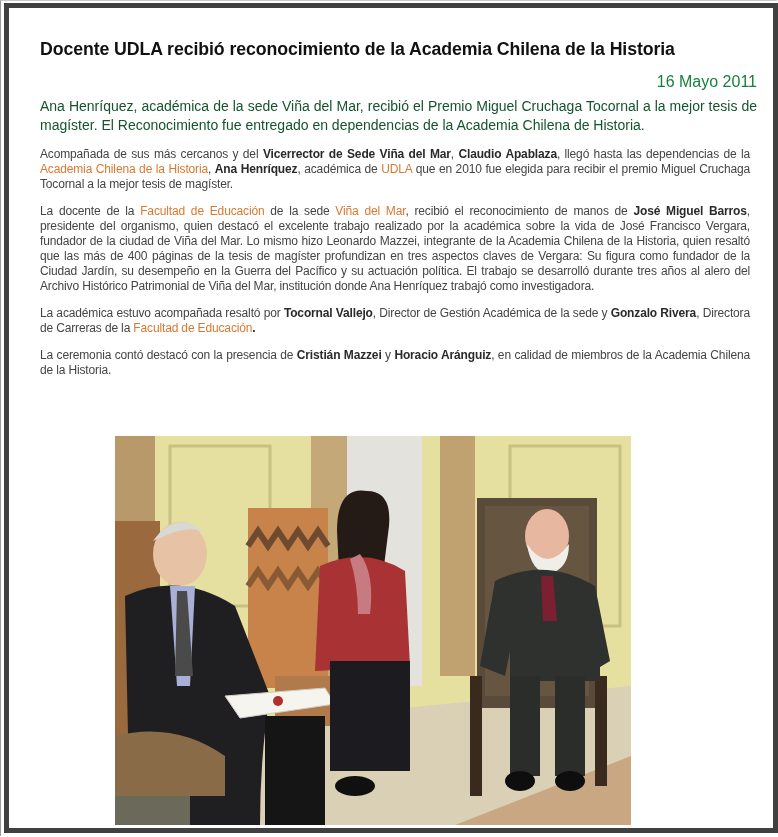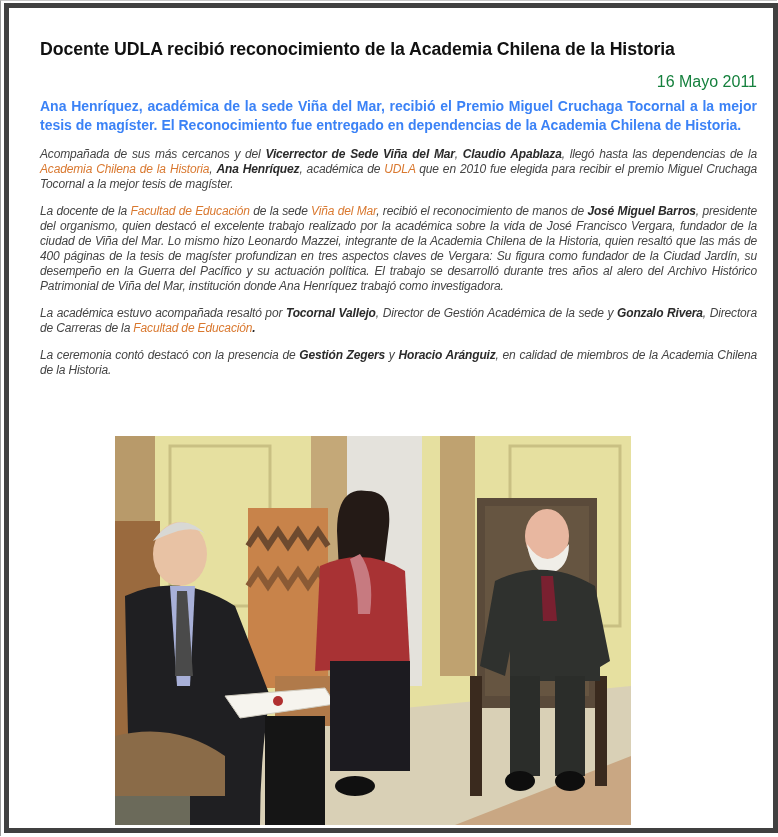--- a/index.html
+++ b/index.html
@@ -49,33 +49,32 @@
     .date {
       text-align: right;
       color: #15803d;
       font-size: 16px;
       margin-top: 15px;
       line-height: 14px;
     }
     .lead {
       margin: 8px 0 0 0;
       font-size: 14px;
-      font-weight: bold;
-      color: #3b82f6;
+      font-weight: normal;
+      color: #14532d;
       line-height: 19px;
       text-align: justify;
     }
     .para {
-      margin: 12px 0 0 0;
+      margin: 12px 7px 0 0;
       font-size: 12px;
       color: #444444;
       line-height: 15px;
       text-align: justify;
       letter-spacing: -0.15px;
-      font-style: italic;
     }
     .para b { color: #2a2a2a; }
     .para a {
       color: #d9782f;
       text-decoration: none;
       cursor: pointer;
     }
     .photo {
       position: absolute;
       left: 106px;
@@ -94,21 +93,21 @@
 
 <div class="card">
   <div class="content">
     <h1 class="headline">Docente UDLA recibió reconocimiento de la Academia Chilena de la Historia</h1>
     <div class="date">16 Mayo 2011</div>
     <p class="lead">Ana Henríquez, académica de la sede Viña del Mar, recibió el Premio Miguel Cruchaga Tocornal a la mejor tesis de magíster. El Reconocimiento fue entregado en dependencias de la Academia Chilena de Historia.</p>
 
     <p class="para"><span>Acompañada de sus más cercanos y del </span><b>Vicerrector de Sede Viña del Mar</b><span>, </span><b>Claudio Apablaza</b><span>, llegó hasta las dependencias de la </span><a>Academia Chilena de la Historia</a><span>, </span><b>Ana Henríquez</b><span>, académica de </span><a>UDLA</a><span> que en 2010 fue elegida para recibir el premio Miguel Cruchaga Tocornal a la mejor tesis de magíster.</span></p>
     <p class="para"><span>La docente de la </span><a>Facultad de Educación</a><span> de la sede </span><a>Viña del Mar</a><span>, recibió el reconocimiento de manos de </span><b>José Miguel Barros</b><span>, presidente del organismo, quien destacó el excelente trabajo realizado por la académica sobre la vida de José Francisco Vergara, fundador de la ciudad de Viña del Mar. Lo mismo hizo Leonardo Mazzei, integrante de la Academia Chilena de la Historia, quien resaltó que las más de 400 páginas de la tesis de magíster profundizan en tres aspectos claves de Vergara: Su figura como fundador de la Ciudad Jardín, su desempeño en la Guerra del Pacífico y su actuación política. El trabajo se desarrolló durante tres años al alero del Archivo Histórico Patrimonial de Viña del Mar, institución donde Ana Henríquez trabajó como investigadora.</span></p>
     <p class="para"><span>La académica estuvo acompañada resaltó por </span><b>Tocornal Vallejo</b><span>, Director de Gestión Académica de la sede y </span><b>Gonzalo Rivera</b><span>, Directora de Carreras de la </span><a>Facultad de Educación</a><b>.</b></p>
-    <p class="para"><span>La ceremonia contó destacó con la presencia de </span><b>Gestión Zegers</b><span> y </span><b>Horacio Aránguiz</b><span>, en calidad de miembros de la Academia Chilena de la Historia.</span></p>
+    <p class="para"><span>La ceremonia contó destacó con la presencia de </span><b>Cristián Mazzei</b><span> y </span><b>Horacio Aránguiz</b><span>, en calidad de miembros de la Academia Chilena de la Historia.</span></p>
   </div>
 
   <div class="photo" title="Three people seated in upholstered antique chairs in a formal room: a gray-haired man in a dark suit holding a white document, a young woman in a red coat and pink scarf, and an older bearded man in a dark suit and red tie.">
     <svg width="516" height="389" viewBox="0 0 516 389" xmlns="http://www.w3.org/2000/svg">
 
       <rect x="0" y="0" width="516" height="389" fill="#e6e0a0"></rect>
 
       <rect x="55" y="10" width="100" height="160" fill="none" stroke="#c9c083" stroke-width="3"></rect>
       <rect x="395" y="10" width="110" height="180" fill="none" stroke="#c9c083" stroke-width="3"></rect>
 

